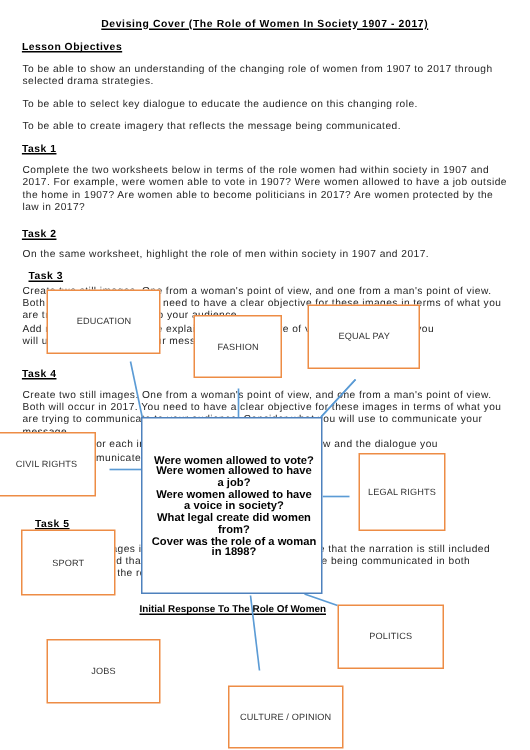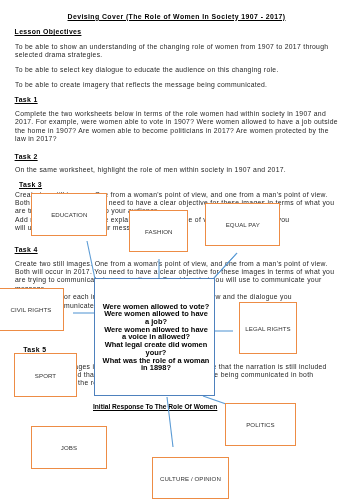--- a/index.html
+++ b/index.html
@@ -93,21 +93,21 @@
   <div class="box" style="left:152px;top:457px;width:77px;height:42px;">
       <span>CULTURE / OPINION</span>
     </div>
 
   <div class="qbox" style="left:94px;top:278px;width:121px;height:118px;">
     <div class="inner">
       <div>Were women allowed to vote?</div>
       <div>Were women allowed to have</div>
       <div>a job?</div>
       <div>Were women allowed to have</div>
-      <div>a voice in allowed?</div>
+      <div>a voice in society?</div>
       <div>What legal create did women</div>
-      <div>your?</div>
-      <div>What was the role of a woman</div>
+      <div>from?</div>
+      <div>Cover was the role of a woman</div>
       <div>in 1898?</div>
     </div>
   </div>
 
 </div>
 
 </body></html>

